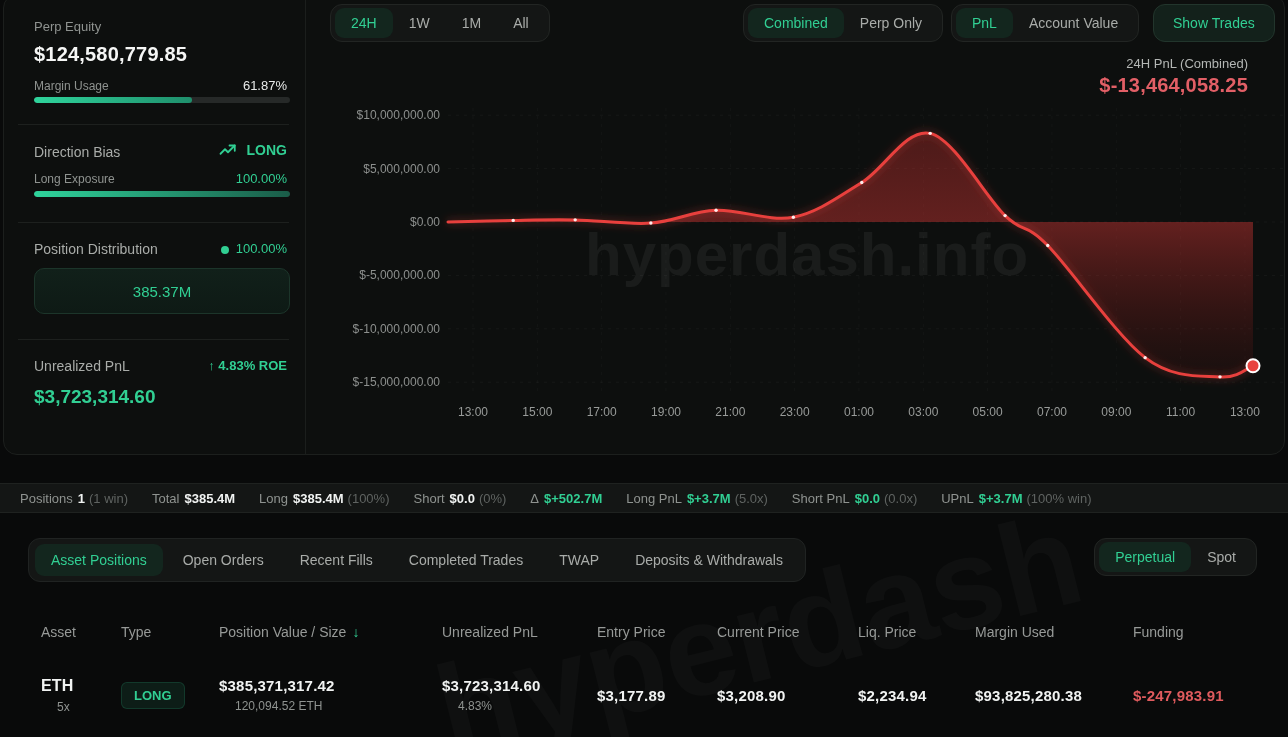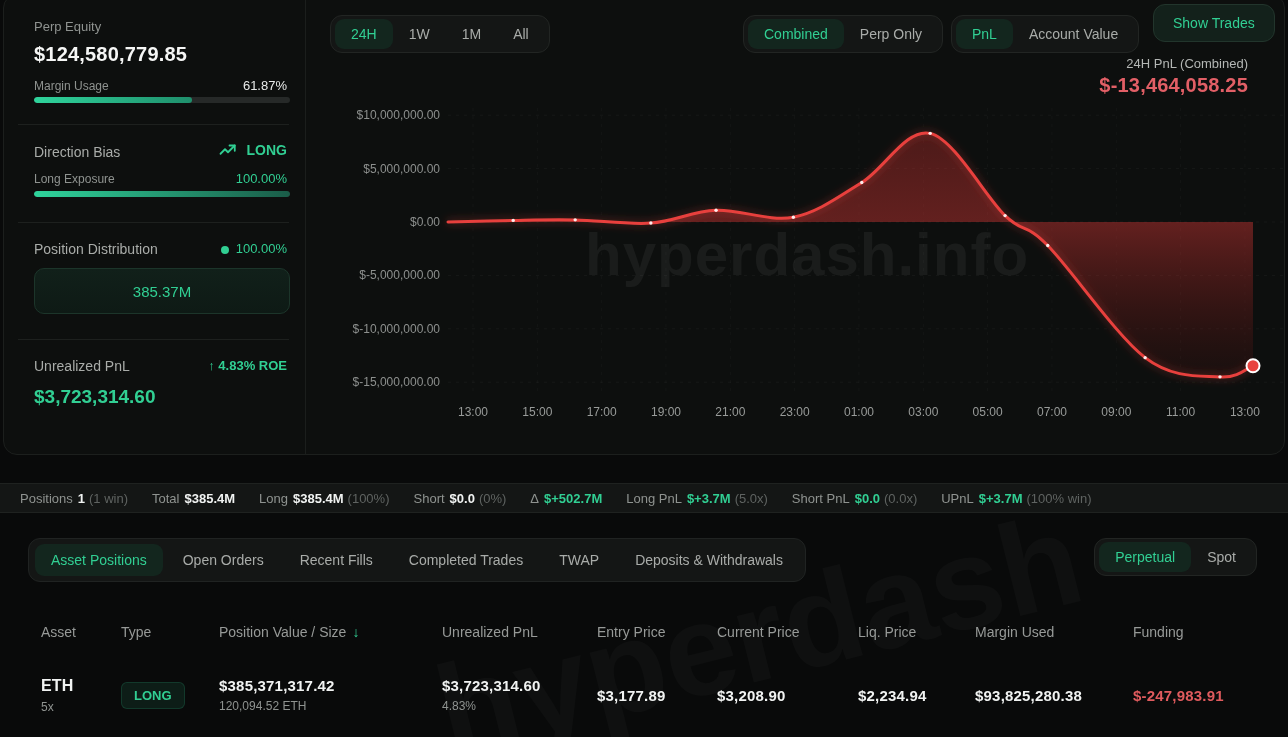--- a/index.html
+++ b/index.html
@@ -22,21 +22,21 @@
   .bar-track { position:absolute; left:34px; width:256px; height:6px; border-radius:3px; background:#262928; overflow:hidden; }
   .bar-fill  { height:100%; border-radius:3px; background:linear-gradient(90deg,#2fd49c,#1f8f6c); }
   .bar-fill.exposure { background:linear-gradient(90deg,#2fd49c,#1a5c48); }
 
   .dist-box { position:absolute; left:34px; top:268px; width:256px; height:46px; border-radius:10px;
               background:linear-gradient(180deg,#11201a,#0e1a15); border:1px solid #1c352a;
               display:flex; align-items:center; justify-content:center; font-size:15px; }
   .dot { display:inline-block; width:8px; height:8px; border-radius:50%; background:#31cf93; margin-right:7px; vertical-align:middle; }
 
   
-  .pill-group { position:absolute; top:15px; height:38px; background:#141615; border:1px solid #222523;
+  .pill-group { position:absolute; top:4px; height:38px; background:#141615; border:1px solid #222523;
                 border-radius:12px; display:flex; align-items:center; padding:0 4px; }
   .pill { height:30px; display:flex; align-items:center; justify-content:center; border-radius:9px;
           padding:0 16px; font-size:14px; color:#a9aca9; cursor:pointer; white-space:nowrap; }
   .pill.active { background:#13261e; color:#31cf93; }
   .btn-pill { position:absolute; top:4px; height:38px; background:#13211b; border:1px solid #22352c;
               border-radius:12px; color:#31cf93; font-size:14px; display:flex; align-items:center;
               padding:0 19px; cursor:pointer; }
 
   
   .chart-head { position:absolute; right:40px; top:56px; text-align:right; }
@@ -66,21 +66,21 @@
   .tab.active { background:#13261e; color:#31cf93; }
   .market-group { position:absolute; right:31px; top:538px; }
 
   
   .table { position:absolute; left:0; top:610px; width:1288px; }
   .trow { display:grid; grid-template-columns:80px 98px 223px 155px 120px 141px 117px 158px 155px;
           padding-left:41px; align-items:center; }
   .thead { height:44px; color:#979a98; font-size:14px; }
   .tbody-row { height:82px; }
   .cell-main { font-size:15px; font-weight:700; color:#f1f3f2; letter-spacing:.2px; }
-  .cell-sub  { font-size:12px; color:#8f9390; margin-top:5px; }
+  .cell-sub  { font-size:12px; color:#8f9390; margin-top:5px;margin-left:16px; }
   .badge-long { display:inline-block; background:rgba(49,207,147,0.10); border:1px solid rgba(49,207,147,0.16);
                 color:#31cf93; font-size:13px; font-weight:700; border-radius:6px; padding:5px 12px; }
   .sort-arrow { color:#31cf93; margin-left:6px; font-size:14px; }
   .red { color:#e05b5e; }
 
   .bottom-watermark { position:absolute; left:430px; top:560px; font-size:130px; font-weight:700;
                       color:rgba(255,255,255,0.028); transform:rotate(-14deg); pointer-events:none;
                       white-space:nowrap; }
 </style>
 </head>

